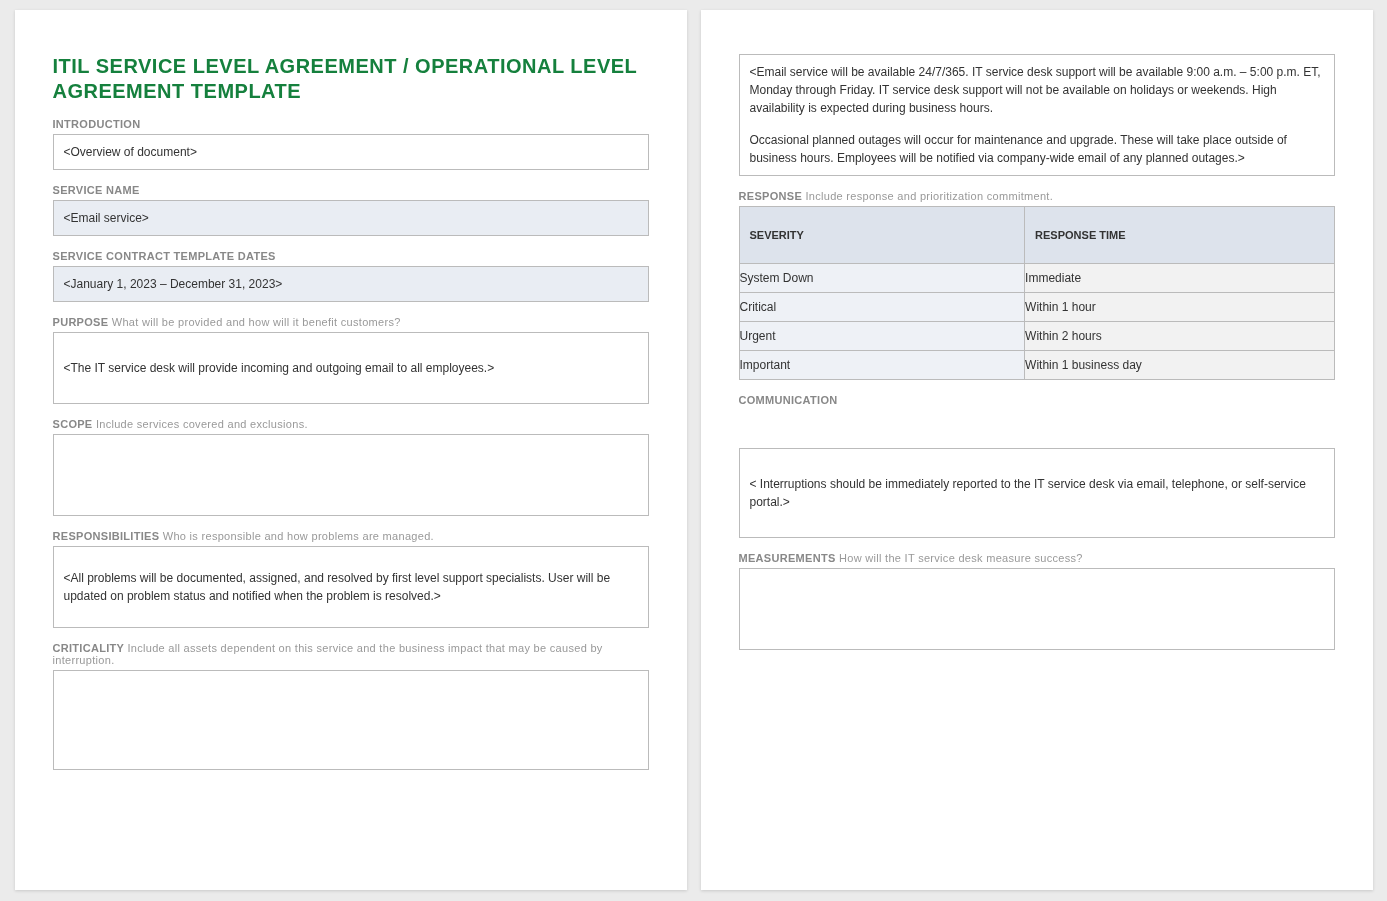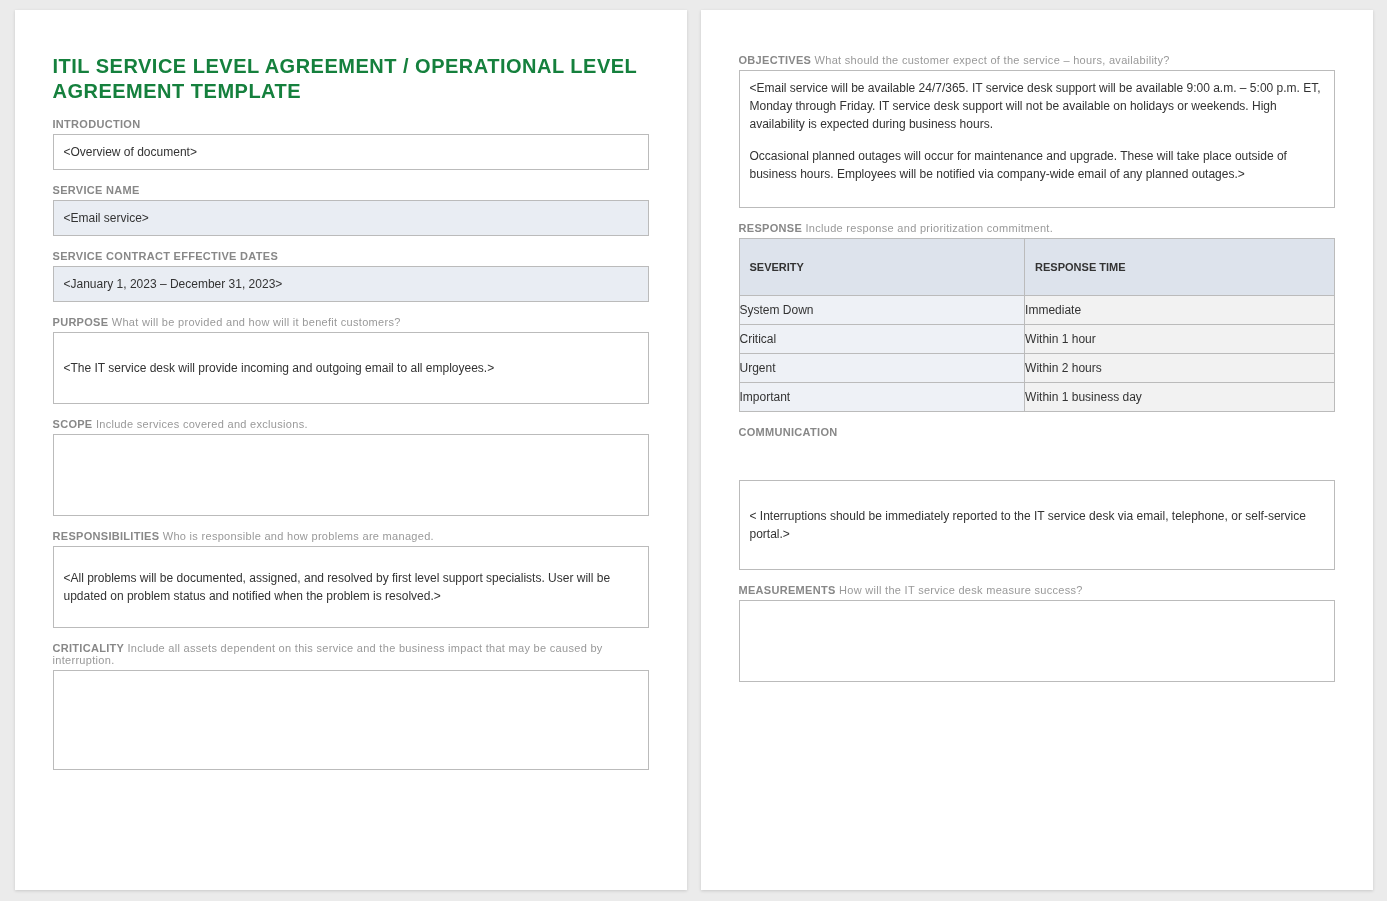--- a/index.html
+++ b/index.html
@@ -48,21 +48,21 @@
     color: #333;
     line-height: 1.5;
     background: #fff;
   }
   .field-box.small { min-height: 34px; }
   .field-box.medium { min-height: 72px; display:flex; align-items:center; }
   .field-box.large { min-height: 82px; }
   .field-box.xlarge { min-height: 100px; }
   .field-box.shaded { background: #e9edf3; }
   .para { margin-bottom: 14px; }
-  .para:last-child { margin-bottom: 16px; }
+  .para:last-child { margin-bottom: 0; }
   table {
     width: 100%;
     border-collapse: collapse;
     font-size: 12px;
   }
   table th {
     background: #dde3ec;
     text-align: left;
     font-weight: bold;
     padding: 22px 10px;
@@ -82,21 +82,21 @@
 
 <div class="page">
   <h1>ITIL SERVICE LEVEL AGREEMENT / OPERATIONAL LEVEL AGREEMENT TEMPLATE</h1>
 
   <div class="section-label">INTRODUCTION</div>
   <div class="field-box small">&lt;Overview of document&gt;</div>
 
   <div class="section-label">SERVICE NAME</div>
   <div class="field-box small shaded">&lt;Email service&gt;</div>
 
-  <div class="section-label">SERVICE CONTRACT EFFECTIVE DATES</div>
+  <div class="section-label">SERVICE CONTRACT TEMPLATE DATES</div>
   <div class="field-box small shaded">&lt;January 1, 2023 – December 31, 2023&gt;</div>
 
   <div class="section-label">
     <span>PURPOSE</span>
     <span class="hint">What will be provided and how will it benefit customers?</span>
   </div>
   <div class="field-box medium">&lt;The IT service desk will provide incoming and outgoing email to all employees.&gt;</div>
 
   <div class="section-label">
     <span>SCOPE</span>
@@ -111,24 +111,20 @@
   <div class="field-box large" style="display:flex;align-items:center;">&lt;All problems will be documented, assigned, and resolved by first level support specialists. User will be updated on problem status and notified when the problem is resolved.&gt;</div>
 
   <div class="section-label">
     <span>CRITICALITY</span>
     <span class="hint">Include all assets dependent on this service and the business impact that may be caused by interruption.</span>
   </div>
   <div class="field-box xlarge"></div>
 </div>
 
 <div class="page">
-  <div class="section-label" style="margin-top:0;">
-    <span>OBJECTIVES</span>
-    <span class="hint">What should the customer expect of the service – hours, availability?</span>
-  </div>
   <div class="field-box">
     <div class="para">&lt;Email service will be available 24/7/365. IT service desk support will be available 9:00 a.m. – 5:00 p.m. ET, Monday through Friday. IT service desk support will not be available on holidays or weekends. High availability is expected during business hours.</div>
     <div class="para">Occasional planned outages will occur for maintenance and upgrade. These will take place outside of business hours. Employees will be notified via company-wide email of any planned outages.&gt;</div>
   </div>
 
   <div class="section-label">
     <span>RESPONSE</span>
     <span class="hint">Include response and prioritization commitment.</span>
   </div>
   <table>

